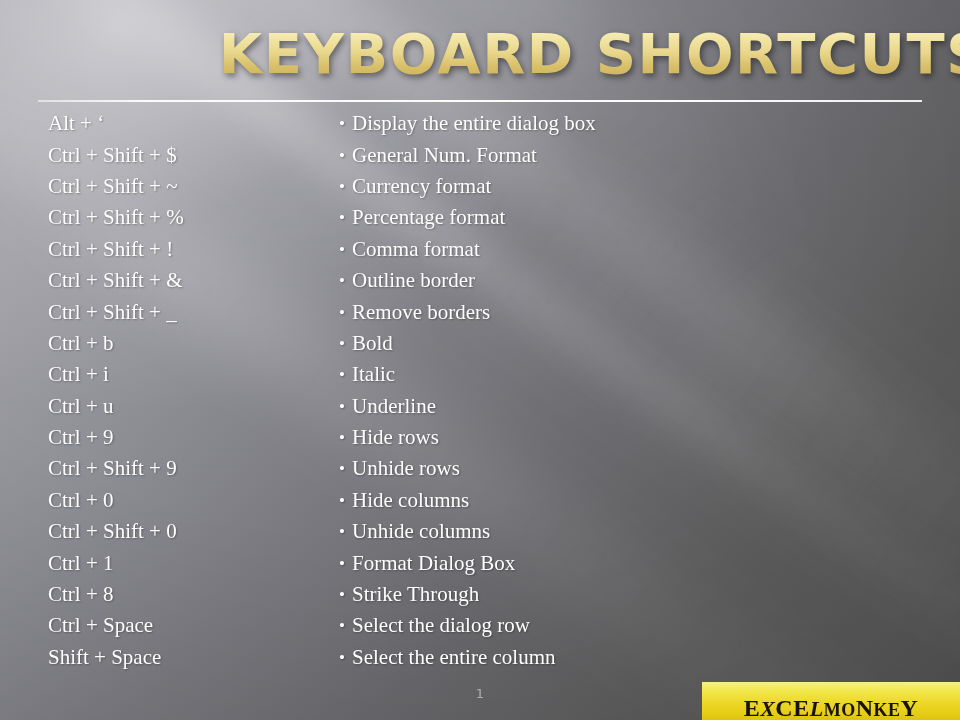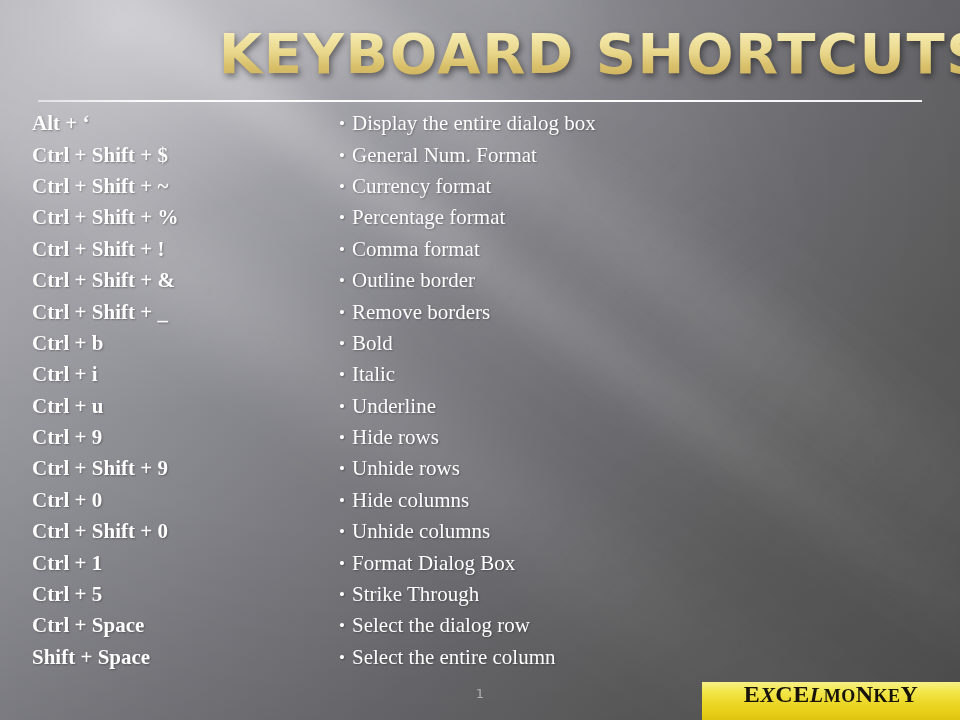--- a/index.html
+++ b/index.html
@@ -111,23 +111,22 @@
     width: 960px;
   }
 
   .cols {
     display: flex;
     align-items: flex-start;
   }
 
   .col-left {
     width: 330px;
-    padding-left: 32px;
+    padding-left: 48px;
     box-sizing: border-box;
-    font-weight: bold;
   }
   .col-right {
     width: 560px;
     padding-left: 9px;
     box-sizing: border-box;
   }
 
   .row {
     height: 31.4px;
     display: flex;
@@ -165,21 +164,21 @@
   }
 
   #logo {
     position: absolute;
     left: 702px;
     top: 682px;
     width: 258px;
     height: 38px;
     background: linear-gradient(180deg, #f7f08a 0%, #f2e84f 22%, #edd92a 52%, #e8cf18 78%, #dfc40f 100%);
     display: flex;
-    align-items: flex-start;
+    align-items: flex-end;
     justify-content: center;
     overflow: hidden;
   }
   #logo-text {
     font-family: "Liberation Serif", "DejaVu Serif", serif;
     font-weight: bold;
     font-size: 24px;
     color: #17130a;
     letter-spacing: 0.5px;
     white-space: nowrap;
@@ -248,21 +247,21 @@
           <div class="row">
             <span class="txt">Ctrl + 0</span>
           </div>
           <div class="row">
             <span class="txt">Ctrl + Shift + 0</span>
           </div>
           <div class="row">
             <span class="txt">Ctrl + 1</span>
           </div>
           <div class="row">
-            <span class="txt">Ctrl + 5</span>
+            <span class="txt">Ctrl + 8</span>
           </div>
           <div class="row">
             <span class="txt">Ctrl + Space</span>
           </div>
           <div class="row">
             <span class="txt">Shift + Space</span>
           </div>
         </div>
       <div class="col-right" id="col-actions">
           <div class="row">

